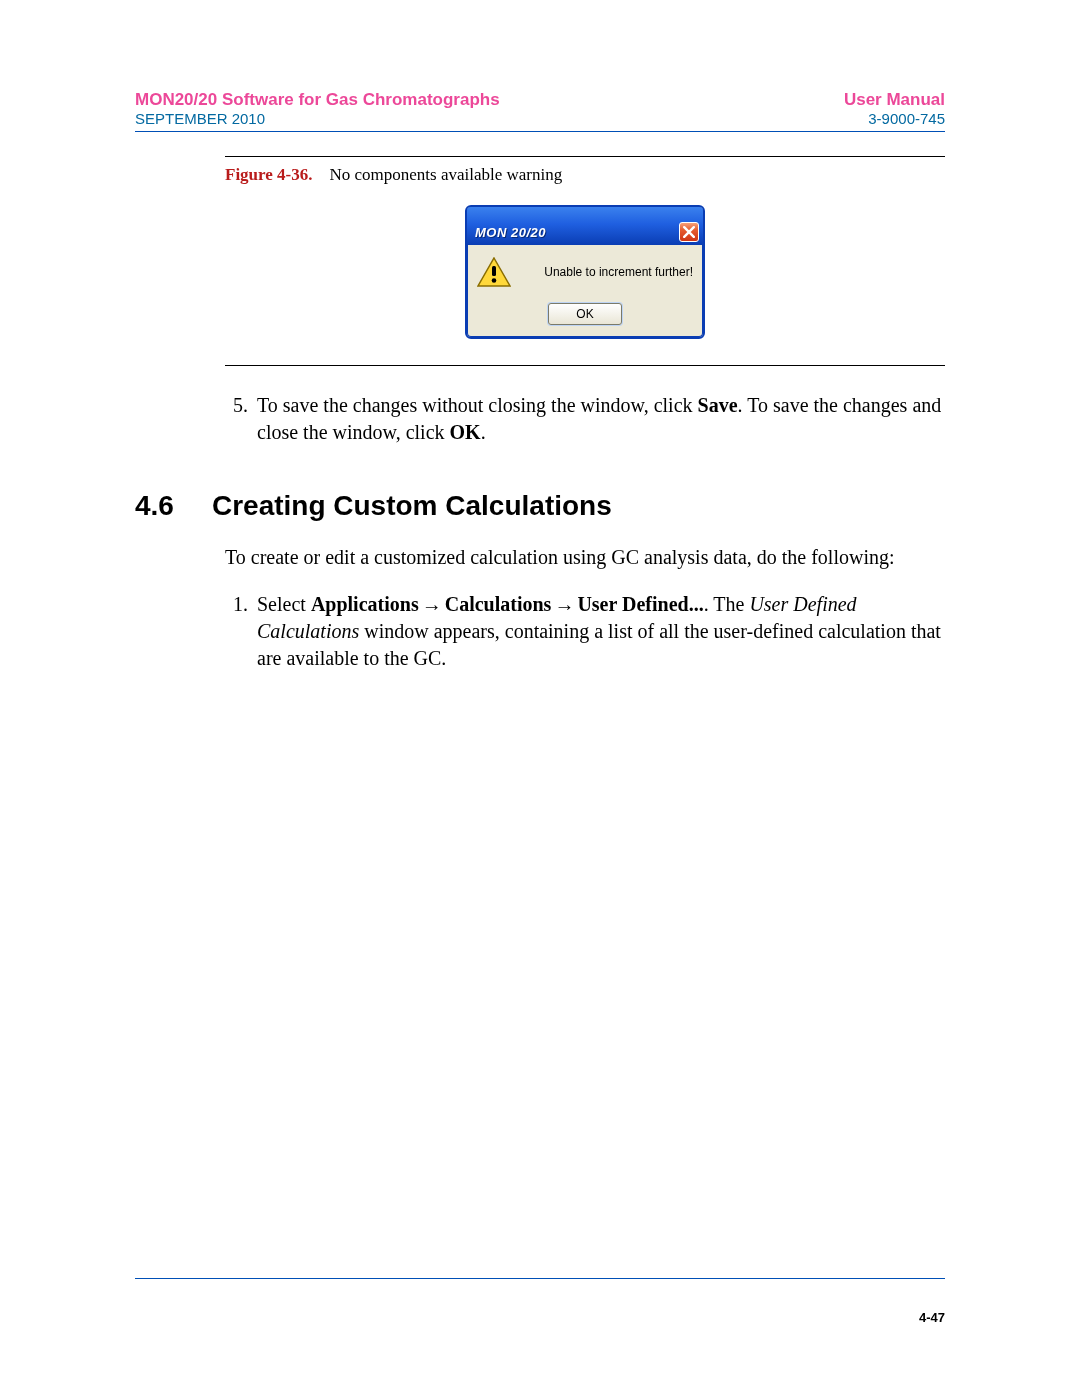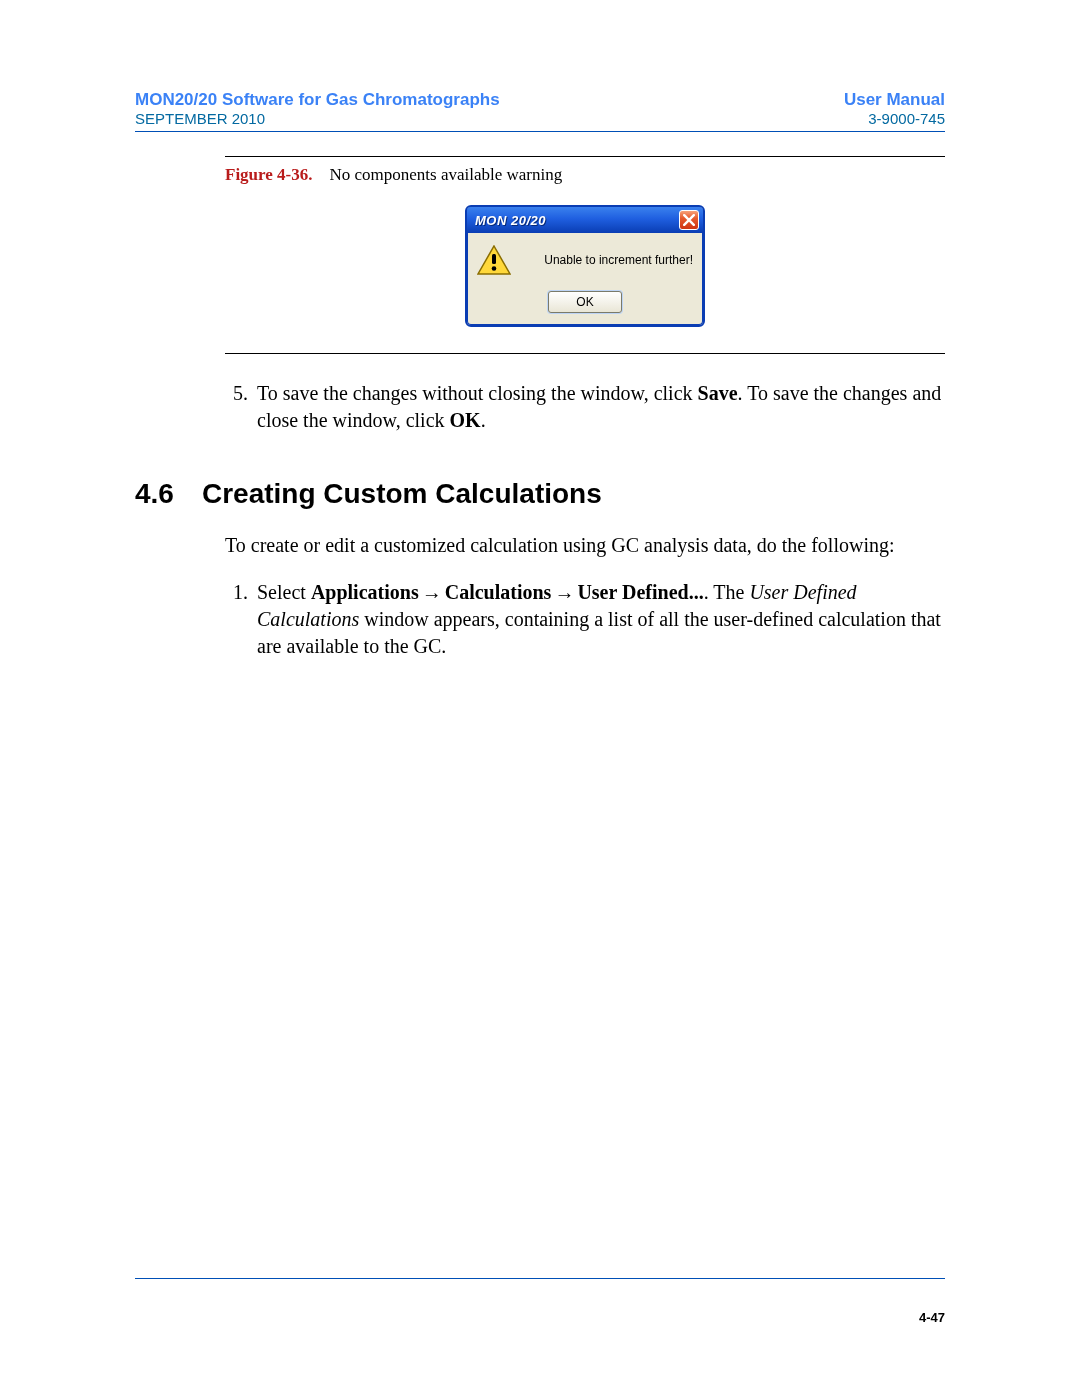--- a/index.html
+++ b/index.html
@@ -20,21 +20,21 @@
   }
   .header-line {
     display: flex;
     justify-content: space-between;
     align-items: baseline;
     font-family: "Segoe UI", "Trebuchet MS", Verdana, Arial, sans-serif;
   }
   .header-left  { text-align: left; }
   .header-right { text-align: right; }
   .header-bold-blue {
-    color: #3b82f6;
+    color: #ec4899;
     font-weight: bold;
     font-size: 17px;
   }
   .header-sub {
     font-size: 15px;
     color: #0369a1;
     font-family: "Segoe UI", "Trebuchet MS", Verdana, Arial, sans-serif;
   }
   .header-rule {
     border: none;
@@ -79,21 +79,21 @@
     font-family: Tahoma, Arial, sans-serif;
   }
   .xp-titlebar {
     height: 26px;
     background: linear-gradient(to bottom, #3a81ee 0%, #1f5fe0 45%, #0a3db3 100%);
     border-top-left-radius: 4px;
     border-top-right-radius: 4px;
     display: flex;
     align-items: center;
     justify-content: space-between;
-    padding: 0 4px 0 8px;
+    padding: 12px 4px 0 8px;
   }
   .xp-title {
     color: #fff;
     font-weight: bold;
     font-size: 13px;
     font-style: italic;
     letter-spacing: 0.5px;
     text-shadow: 1px 1px 0 #072a7a;
   }
   .xp-close {
@@ -144,21 +144,21 @@
     margin: 26px 0 0 90px;
     padding-left: 28px;
     font-family: "Century Schoolbook", Georgia, serif;
     font-size: 20px;
     line-height: 1.35;
   }
   ol.step-list > li { padding-left: 4px; }
   .section-head {
     display: flex;
     align-items: baseline;
-    gap: 28px;
+    gap: 38px;
     margin: 44px 0 22px 0;
     font-family: "Segoe UI", "Trebuchet MS", Verdana, Arial, sans-serif;
     font-weight: bold;
     font-size: 28px;
     color: #000;
   }
   .em { font-style: italic; }
   .bd { font-weight: bold; }
   .arrow-space { padding: 0 3px; }
   .footer-rule {

